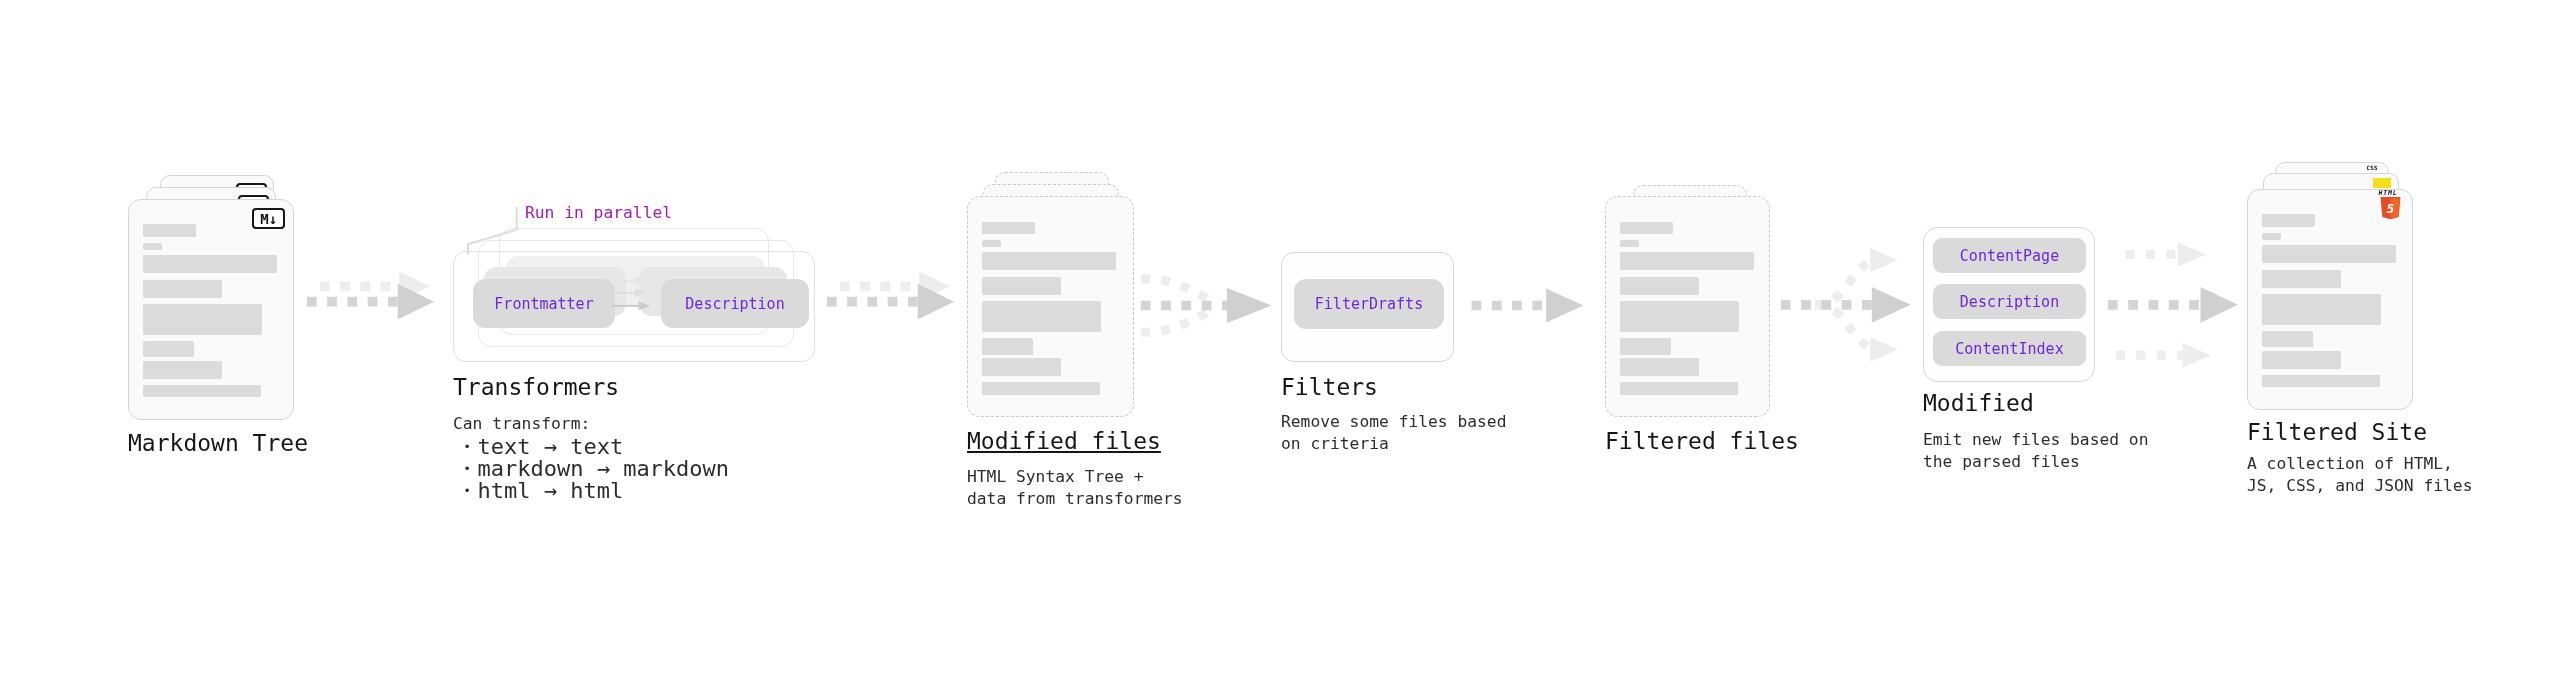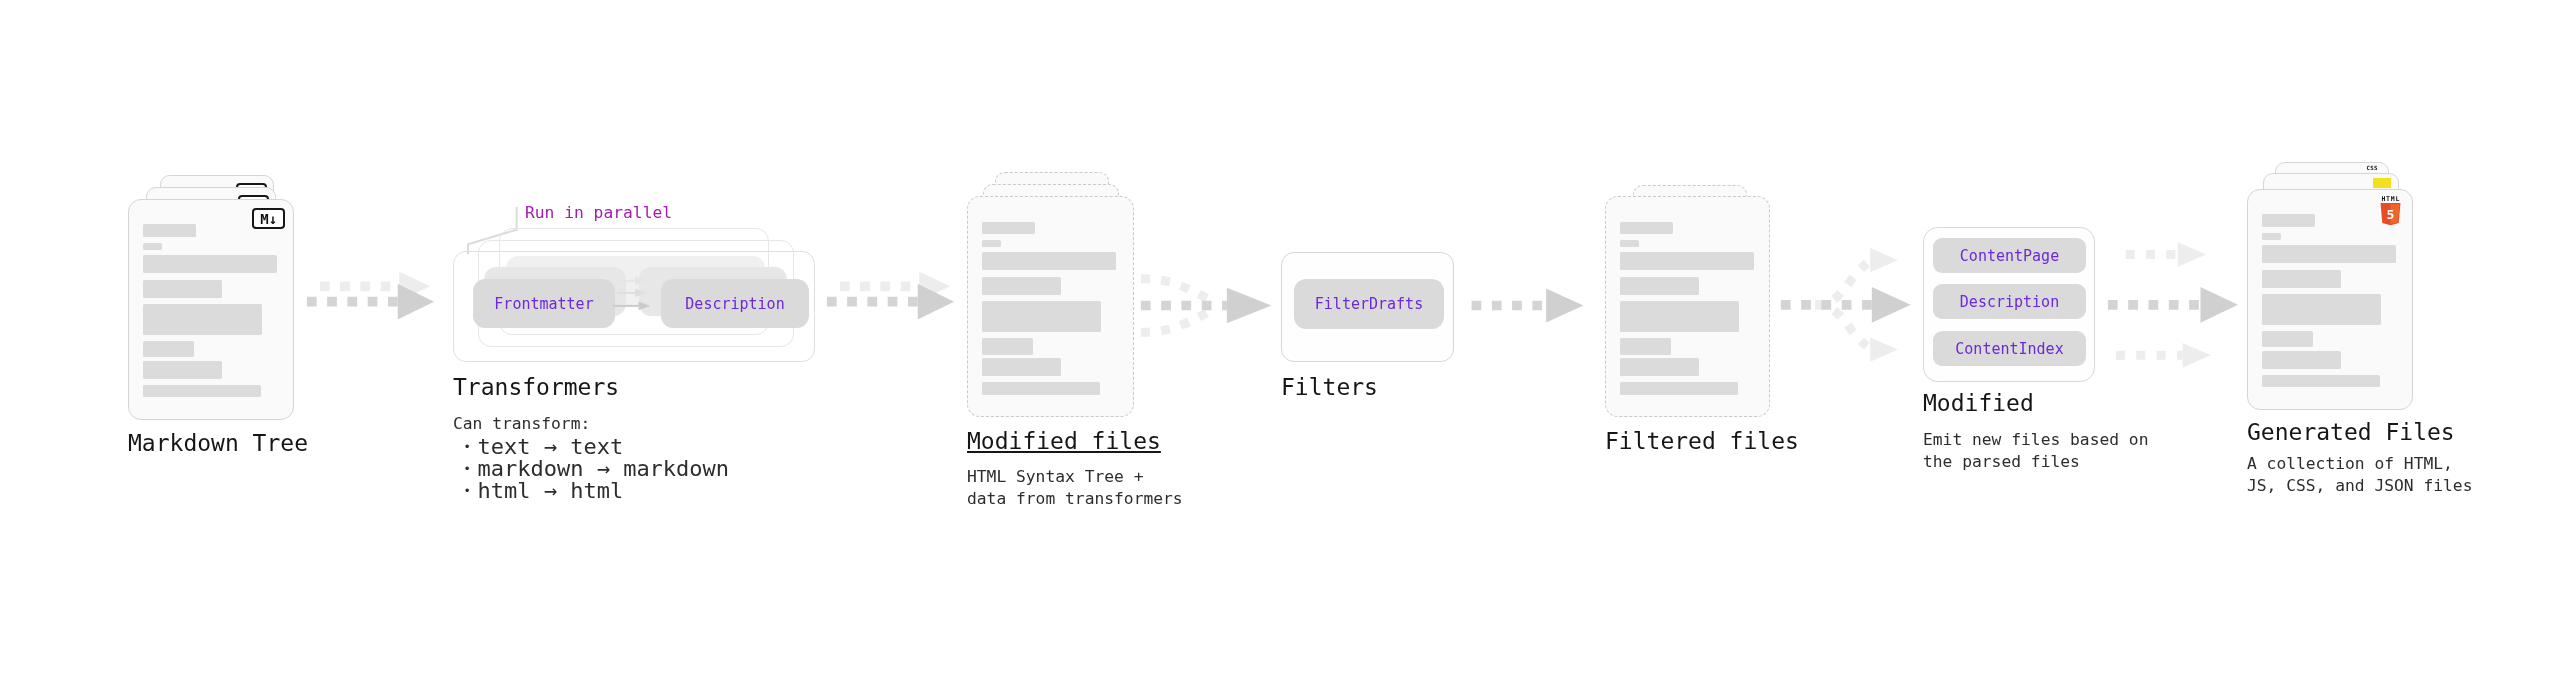--- a/index.html
+++ b/index.html
@@ -41,21 +41,21 @@
   .bullet-line{display:flex;align-items:center;height:22px;padding-left:10.6px;}
   .bullet-marker{font-size:12.2px;color:#2d2d2d;margin-right:6.5px;}
   .bullet-text{font-size:22px;color:#2d2d2d;white-space:nowrap;}
   
   .dash-dark{stroke:var(--arrow-gray,#d4d4d4);stroke-width:12;stroke-dasharray:12 13;fill:none;}
   .dash-faint{stroke:var(--arrow-faint,#ededed);stroke-width:12;stroke-dasharray:12 13;fill:none;}
   .dash-faint-sm{stroke:var(--arrow-faint,#ededed);stroke-width:11;stroke-dasharray:11 14;fill:none;}
   .head-dark{fill:#d0d0d0;}
   .head-faint{fill:#ededed;}
   
-  .html-badge{position:absolute;right:9px;top:6px;width:24.4px;text-align:center;}
+  .html-badge{position:absolute;right:9px;top:0;width:24.4px;font-style:italic;}
   .html-badge-label{font-size:6.5px;line-height:7.3px;font-weight:bold;color:#111;letter-spacing:0.8px;}
   .js-badge{position:absolute;right:7.3px;top:4.1px;width:18px;height:9.8px;background:var(--js-yellow,#f6df1c);}
   .css-badge{position:absolute;right:8.1px;top:3.3px;width:16.3px;text-align:center;}
   .css-badge-label{font-size:5.7px;line-height:5.7px;font-weight:bold;color:#111;letter-spacing:0.4px;}
   .css-bar{height:2.4px;background:var(--css-blue,#2962f0);margin-top:0.8px;border-radius:0.8px;}
 </style>
 </head>
 <body>
 
 <div id="stage">
@@ -171,20 +171,24 @@
   <svg class="abs" style="left:1136px;top:268px;" width="142" height="75" viewBox="0 0 175 92">
     <path class="dash-faint-sm" d="M6 13 C48 13 64 26 90 38"></path>
     <path class="dash-faint-sm" d="M6 79 C48 79 64 66 90 54"></path>
     <path class="dash-dark" d="M6 46 H112"></path>
     <polygon class="head-dark" points="112,24 112,68 167,46"></polygon>
   </svg>
 
   <div class="panel" style="left:1281px;top:252px;width:173px;height:110px;"></div>
   <div class="chip" style="left:1294px;top:279px;width:150px;height:50px;">FilterDrafts</div>
   <div class="node-label" style="left:1281px;top:373px;">Filters</div>
+  <div class="node-sub" style="left:1281px;top:411px;">
+    <div>Remove some files based</div>
+    <div>on criteria</div>
+  </div>
 
   <svg class="abs" style="left:1468px;top:282px;" width="119" height="47" viewBox="0 0 146 58">
     <path class="dash-dark" d="M4 29 H96"></path>
     <polygon class="head-dark" points="96,8 96,50 142,29"></polygon>
   </svg>
 
   <div class="abs" style="left:1605px;top:185px;width:195px;height:236px;">
     <div class="file-card dashed" style="left:28.4px;top:0;width:114px;height:37px;border-radius:9.8px;"></div>
     <div class="file-card dashed" style="left:0;top:11.4px;width:165px;height:221px;">
       <div class="bar b1"></div>
@@ -249,20 +253,20 @@
       <div class="bar b1"></div>
       <div class="bar b2"></div>
       <div class="bar b3"></div>
       <div class="bar b4"></div>
       <div class="bar b5"></div>
       <div class="bar b6"></div>
       <div class="bar b7"></div>
       <div class="bar b8"></div>
     </div>
   </div>
-  <div class="node-label" style="left:2247px;top:418px;">Generated Files</div>
+  <div class="node-label" style="left:2247px;top:418px;">Filtered Site</div>
   <div class="node-sub" style="left:2247px;top:453px;">
     <div>A collection of HTML,</div>
     <div>JS, CSS, and JSON files</div>
   </div>
 
 </div>
 
 
 </body></html>

